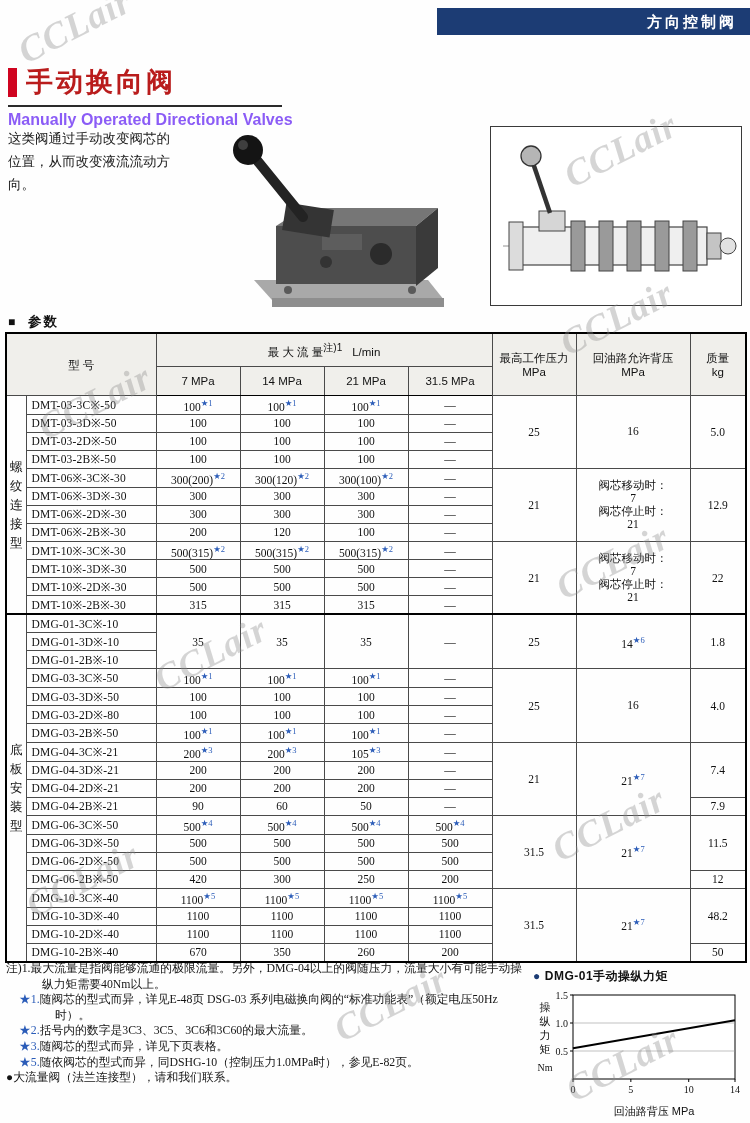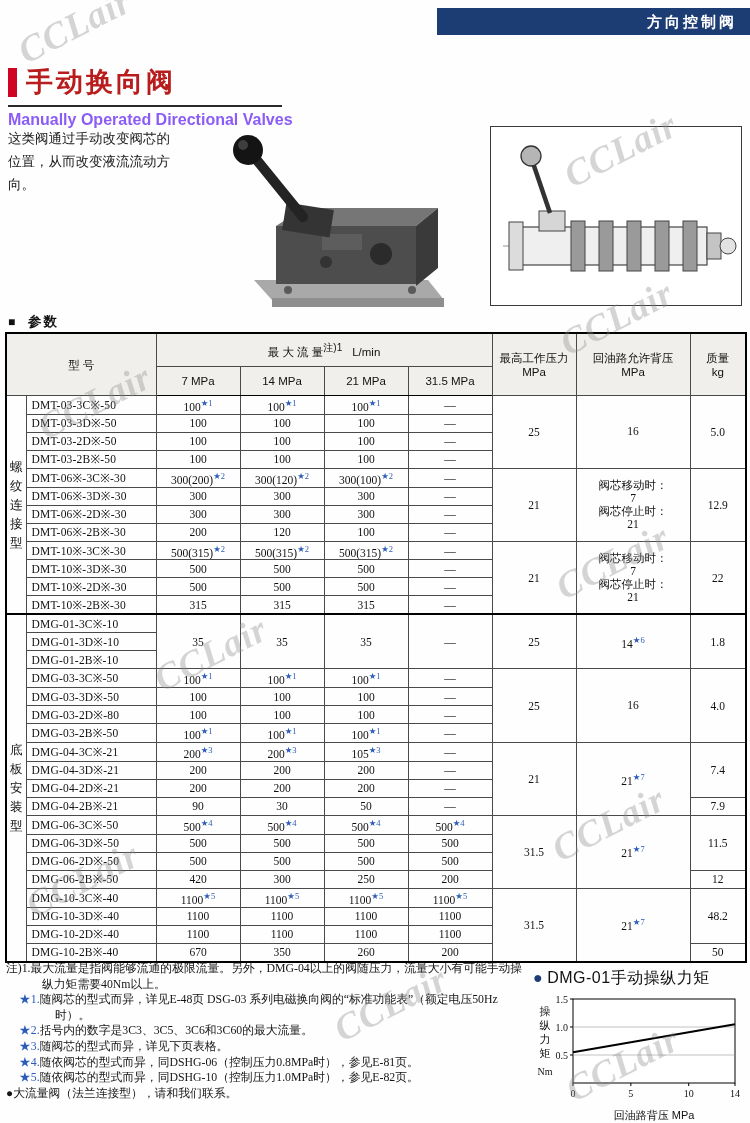--- a/index.html
+++ b/index.html
@@ -71,21 +71,21 @@
   
   .notes { position:absolute; top:961px; left:6px; width:524px;
            font-family:"Liberation Serif", serif; font-size:11.8px;
            line-height:15.6px; color:#151515; z-index:2; }
   .note { padding-left:36px; text-indent:-36px; }
   .note.star-note { margin-left:13px; }
   .note .mk { letter-spacing:0;text-align:right; }
   .note .mk.blue { color:#2b5cb8; }
   
   .chart-block { position:absolute; left:533px; top:968px; width:212px; z-index:2; }
-  .chart-title { font-size:16px; font-weight:normal; letter-spacing:.5px; }
+  .chart-title { font-size:12px; font-weight:bold; letter-spacing:.5px; }
   .chart-title .bullet { color:#1c3c74; margin-right:4px; }
   #chart { margin-top:4px; }
 </style>
 </head>
 <body>
 
 <div class="page">
 
   <div class="wm" style="left:14px;  top:4px;">CCLair</div>
   <div class="wm" style="left:560px; top:128px;">CCLair</div>
@@ -386,21 +386,21 @@
         <tr>
           <td class="model">DMG-04-2D※-21</td>
           <td class="num">200</td>
           <td class="num">200</td>
           <td class="num">200</td>
           <td class="num">—</td>
         </tr>
         <tr>
           <td class="model">DMG-04-2B※-21</td>
           <td class="num">90</td>
-          <td class="num">30</td>
+          <td class="num">60</td>
           <td class="num">50</td>
           <td class="num">—</td>
           <td class="num" rowspan="1">7.9</td>
         </tr>
         <tr class="block-start">
           <td class="model">DMG-06-3C※-50</td>
           <td class="num">500<span class="star">★4</span></td>
           <td class="num">500<span class="star">★4</span></td>
           <td class="num">500<span class="star">★4</span></td>
           <td class="num">500<span class="star">★4</span></td>
@@ -467,21 +467,20 @@
           <td class="num" rowspan="1">50</td>
         </tr>
       </tbody>
     </table>
 
   <div id="notes" class="notes">
       <div class="note"><span class="mk">注)1.</span>最大流量是指阀能够流通的极限流量。另外，DMG-04以上的阀随压力，流量大小有可能手动操纵力矩需要40Nm以上。</div>
       <div class="note star-note"><span class="mk blue">★1.</span>随阀芯的型式而异，详见E-48页 DSG-03 系列电磁换向阀的“标准功能表”（额定电压50Hz时）。</div>
       <div class="note star-note"><span class="mk blue">★2.</span>括号内的数字是3C3、3C5、3C6和3C60的最大流量。</div>
       <div class="note star-note"><span class="mk blue">★3.</span>随阀芯的型式而异，详见下页表格。</div>
-      <div class="note star-note"><span class="mk blue">★4.</span>随依阀芯的型式而异，同DSHG-06（控制压力0.8MPa时），参见E-81页。</div>
       <div class="note star-note"><span class="mk blue">★5.</span>随依阀芯的型式而异，同DSHG-10（控制压力1.0MPa时），参见E-82页。</div>
       <div class="note"><span class="mk">●</span>大流量阀（法兰连接型），请和我们联系。</div>
     </div>
 
   <div class="chart-block">
     <div class="chart-title">
       <span class="bullet">●</span><span>DMG-01手动操纵力矩</span>
     </div>
     <div id="chart"><svg width="210" height="132">
           <rect x="40" y="6" width="162" height="84" fill="#fff" stroke="#000" stroke-width="1"></rect>

